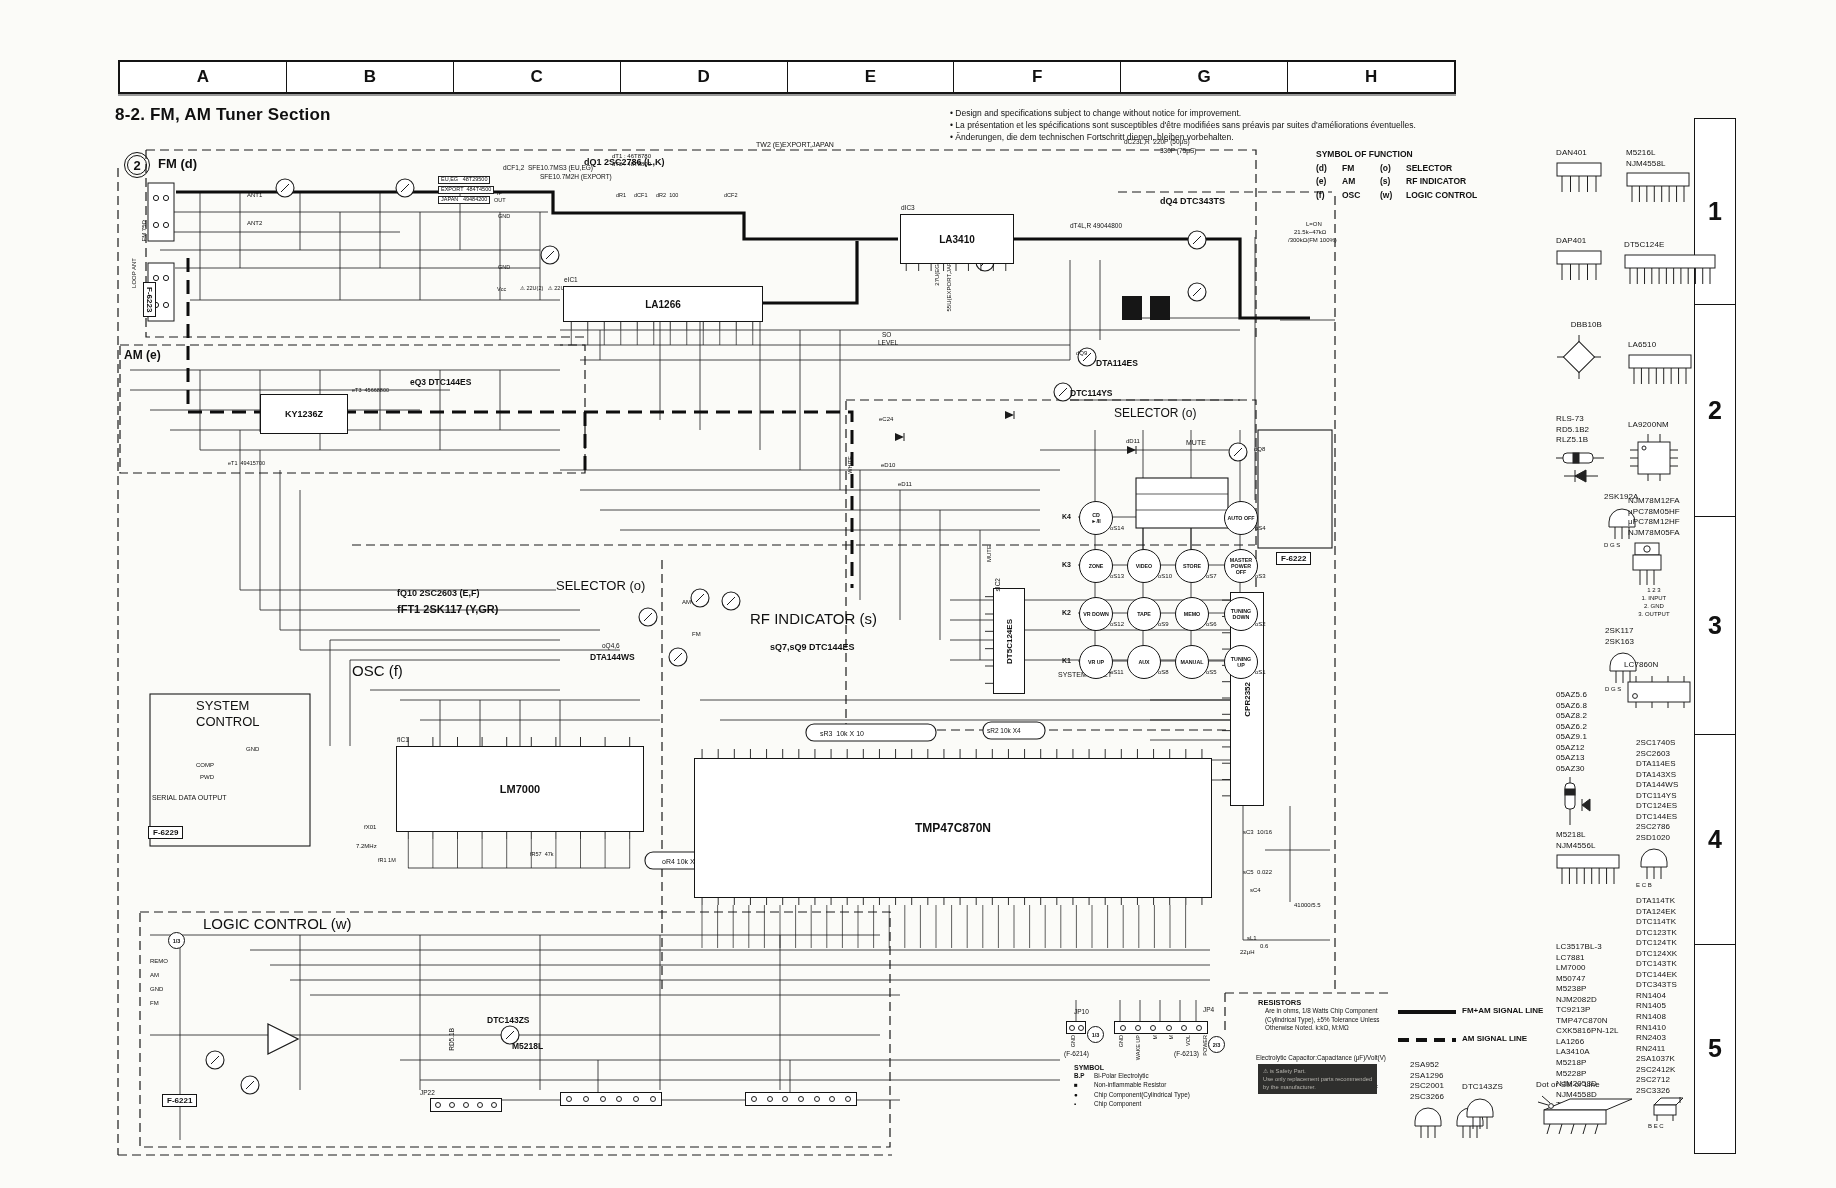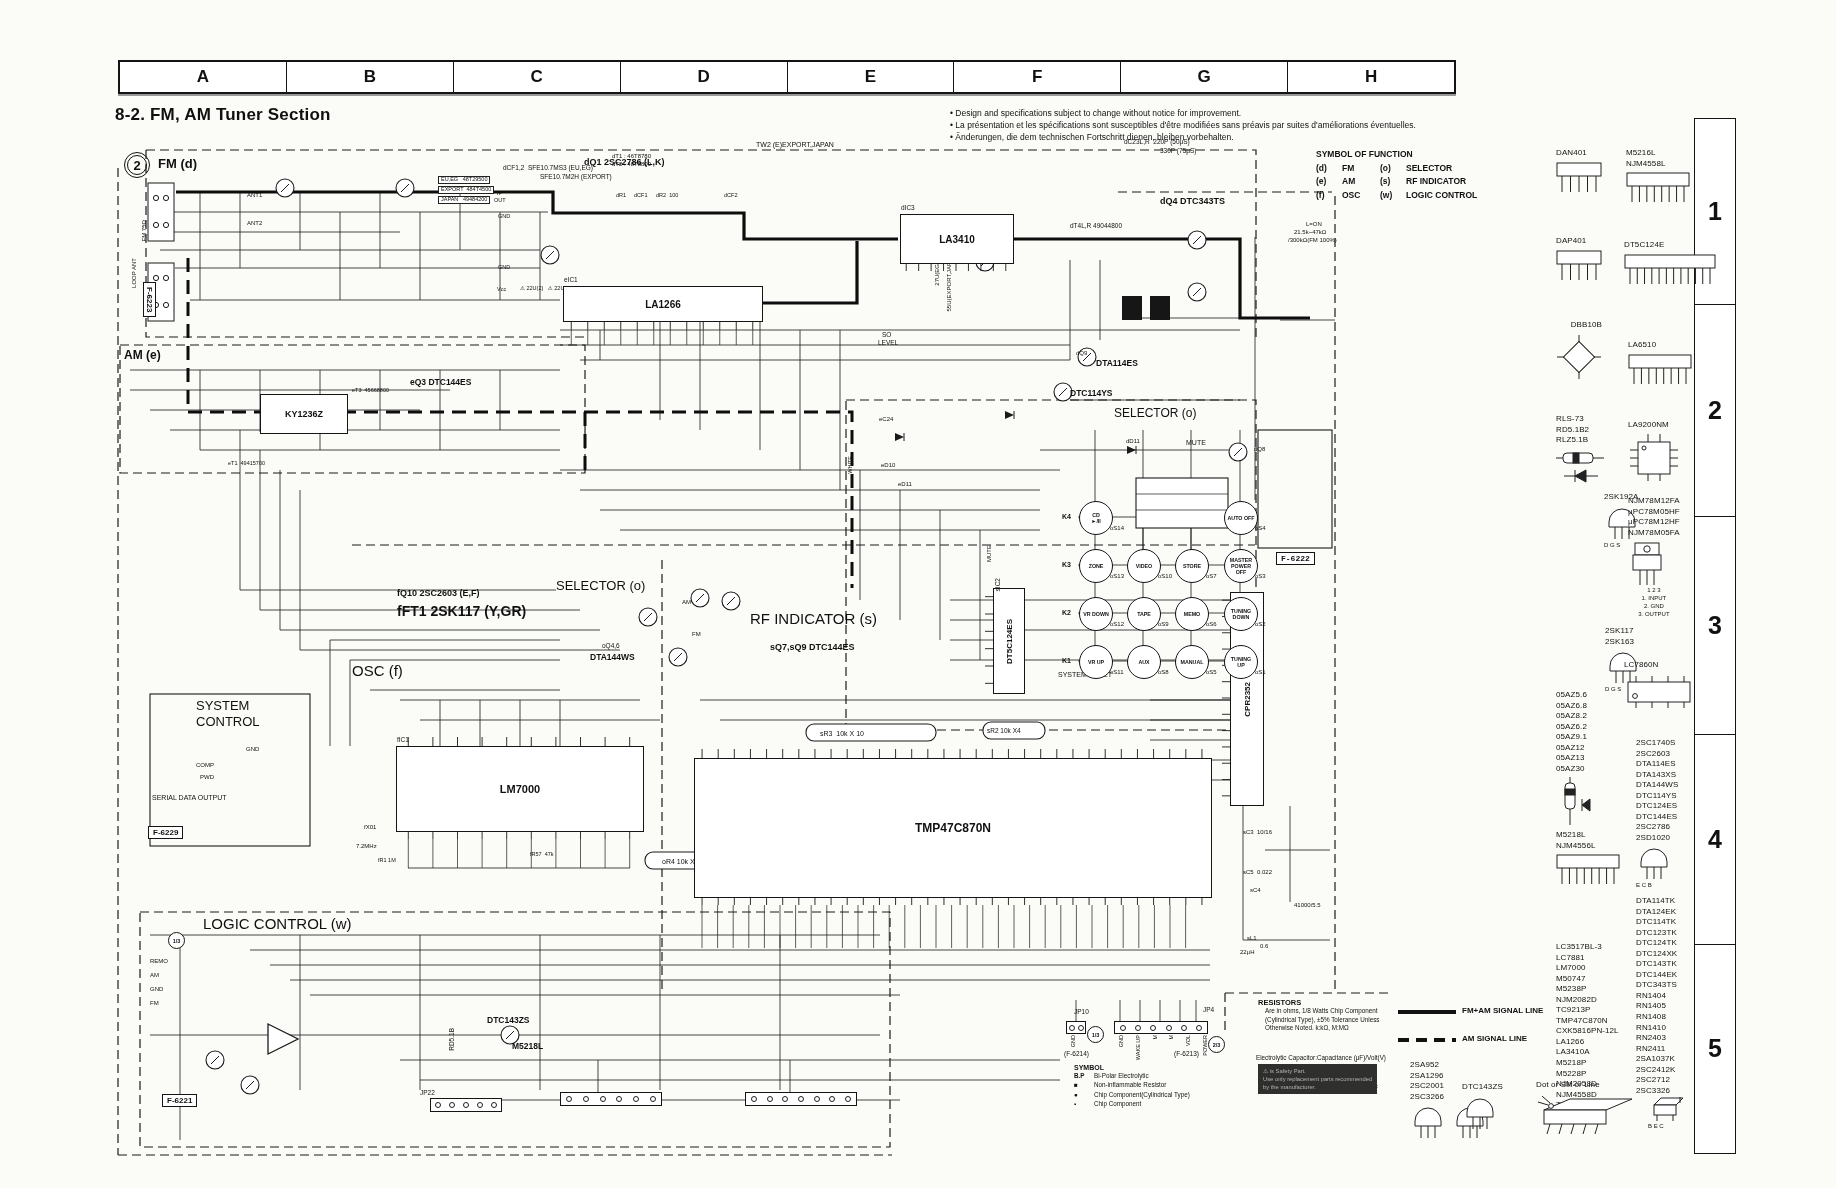--- a/index.html
+++ b/index.html
@@ -532,21 +532,21 @@
       <div class="lbl b" style="left: 410px; top: 378px; font-size: 8.5px;">eQ3 DTC144ES</div>
       <div class="lbl" style="left: 352px; top: 388px; font-size: 5.5px;">eT3  45668800</div>
       <div class="lbl" style="left: 228px; top: 461px; font-size: 5.5px;">eT1  49415700</div>
       <div class="lbl" style="left: 1186px; top: 439px; font-size: 7px;">MUTE</div>
       <div class="lbl v" style="left: 986px; top: 545px; font-size: 6px;">MUTE</div>
       <div class="lbl v" style="left: 848px; top: 456px; font-size: 5.5px;">WHITE</div>
       <div class="lbl" style="left: 879px; top: 416px; font-size: 6px;">eC24</div>
       <div class="lbl" style="left: 881px; top: 462px; font-size: 6px;">eD10</div>
       <div class="lbl" style="left: 898px; top: 481px; font-size: 6px;">eD11</div>
       <div class="lbl b" style="left: 397px; top: 589px; font-size: 9px;">fQ10 2SC2603 (E,F)</div>
-      <div class="lbl b" style="left: 397px; top: 604px; font-size: 14px;">fFT1 2SK117 (Y,GR)</div>
+      <div class="lbl b" style="left: 397px; top: 604px; font-size: 11px;">fFT1 2SK117 (Y,GR)</div>
       <div class="lbl b" style="left: 770px; top: 643px; font-size: 9px;">sQ7,sQ9 DTC144ES</div>
       <div class="lbl" style="left: 602px; top: 643px; font-size: 6.5px;">oQ4,6</div>
       <div class="lbl b" style="left: 590px; top: 653px; font-size: 8.5px;">DTA144WS</div>
       <div class="lbl" style="left: 682px; top: 599px; font-size: 6px;">AM</div>
       <div class="lbl" style="left: 692px; top: 631px; font-size: 6px;">FM</div>
       <div class="lbl" style="left: 364px; top: 824px; font-size: 6px;">fX01</div>
       <div class="lbl" style="left: 356px; top: 843px; font-size: 6px;">7.2MHz</div>
       <div class="lbl" style="left: 378px; top: 858px; font-size: 5.5px;">fR1 1M</div>
       <div class="lbl" style="left: 530px; top: 852px; font-size: 5.5px;">fR57  47k</div>
       <div class="lbl v" style="left: 414px; top: 806px; font-size: 5.5px;">X IN</div>
@@ -726,21 +726,21 @@
         <i></i>
         <i></i>
         <i></i>
         <i></i>
         <i></i>
         <i></i>
       </div>
       <div class="code v" style="left: 143px; top: 282px;">F-6223</div>
       <div class="code" style="left: 148px; top: 826px;">F-6229</div>
       <div class="code" style="left: 162px; top: 1094px;">F-6221</div>
-      <div class="code" style="left: 1276px; top: 552px; font-family: Liberation Mono, monospace;">F-6222</div>
+      <div class="code" style="left: 1276px; top: 552px;">F-6222</div>
       <div class="cref" style="left: 1087px; top: 1026px;">1/3</div>
       <div class="cref" style="left: 1208px; top: 1036px;">2/3</div>
       <div class="cref" style="left: 168px; top: 932px;">1/3</div>
       <div class="sigline" style="left: 1398px; top: 1010px; width: 58px;"></div>
       <div class="siglab" style="left: 1462px; top: 1006px;">FM+AM SIGNAL LINE</div>
       <div class="sigline dash" style="left: 1398px; top: 1038px; width: 58px;"></div>
       <div class="siglab" style="left: 1462px; top: 1034px;">AM SIGNAL LINE</div>
       <div class="leg" style="left: 1258px; top: 998px;">
         <div class="t">RESISTORS</div>
         <div class="l">Are in ohms, 1/8 Watts Chip Component</div>

